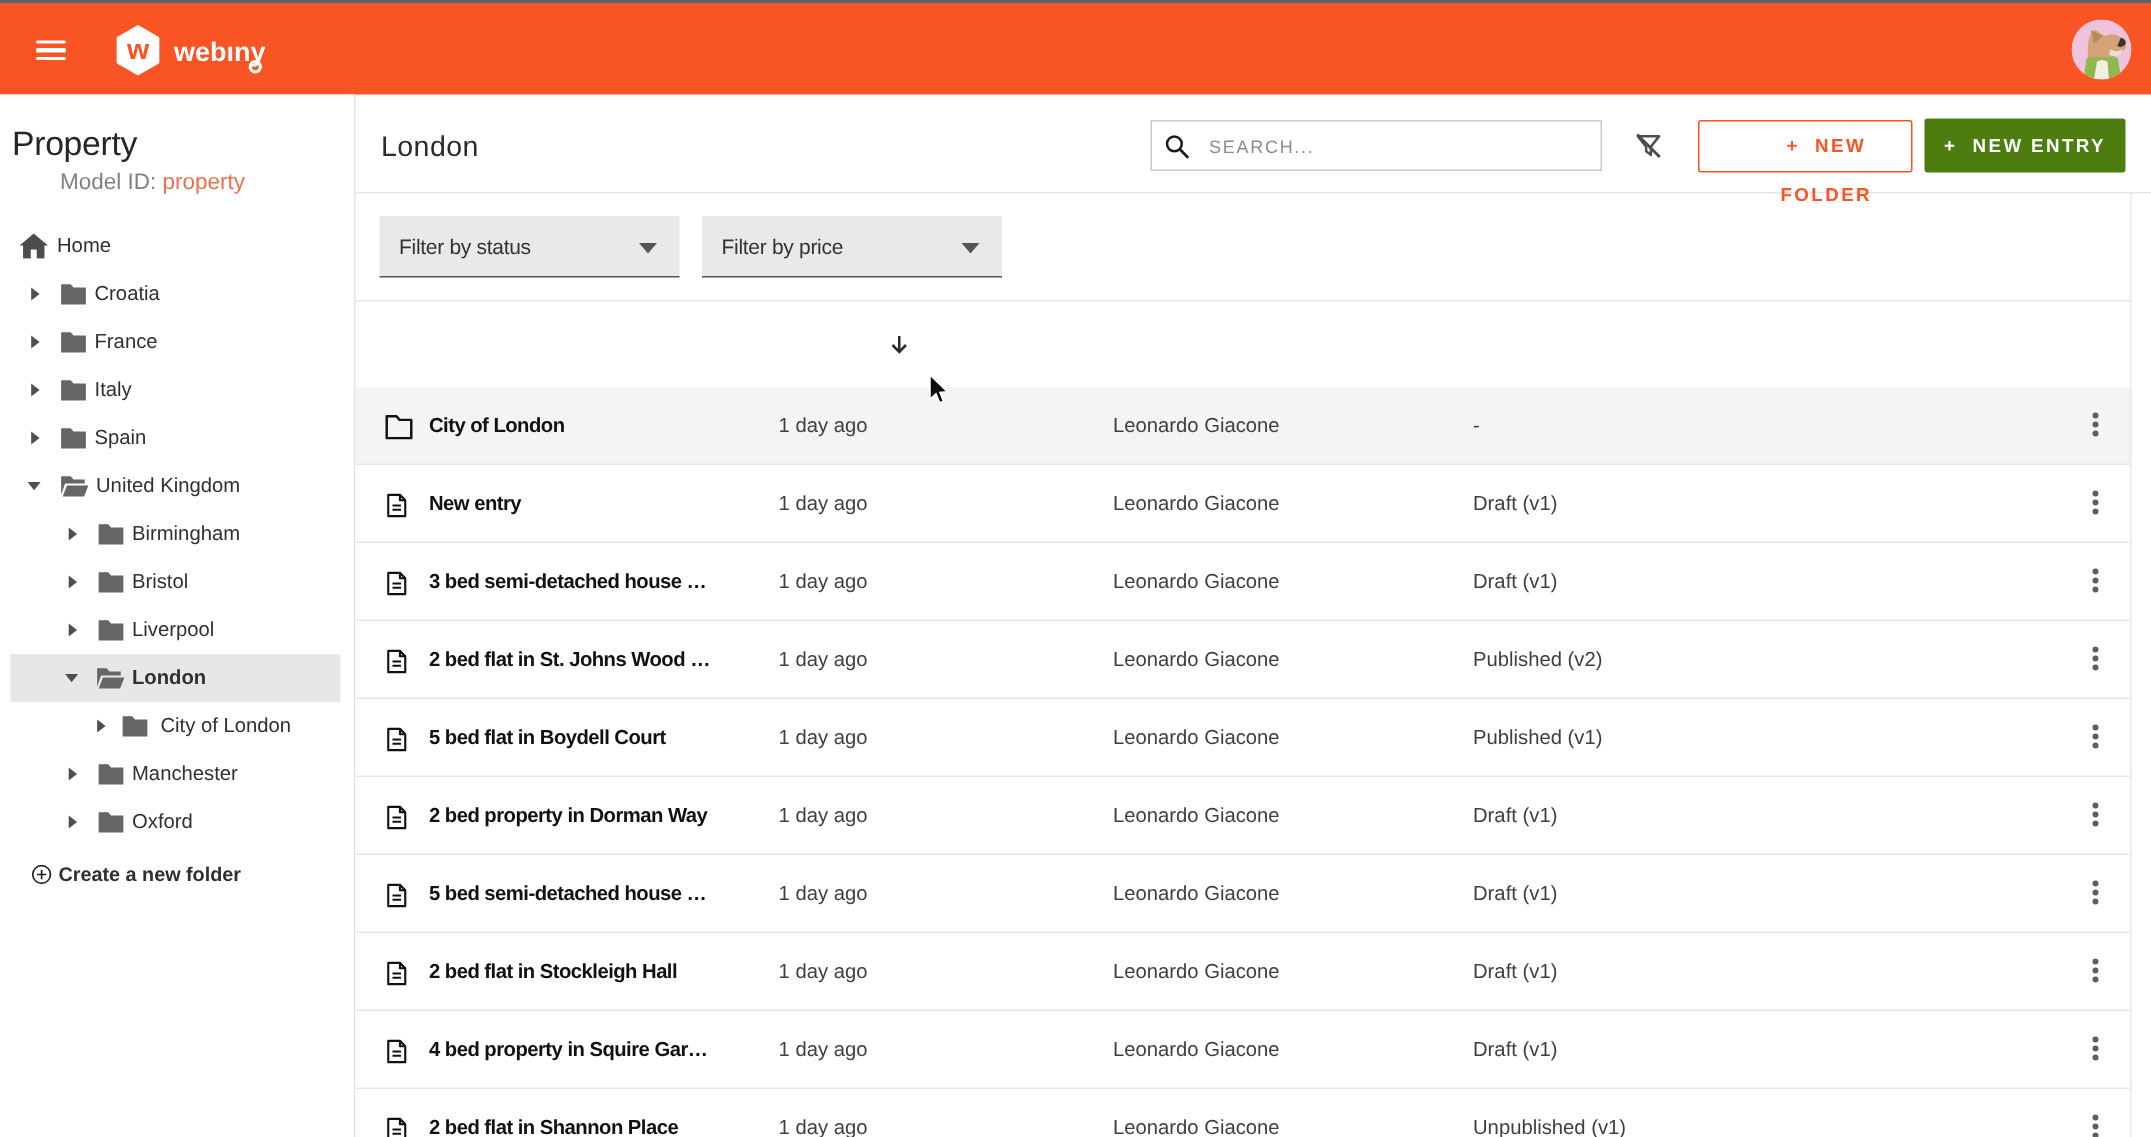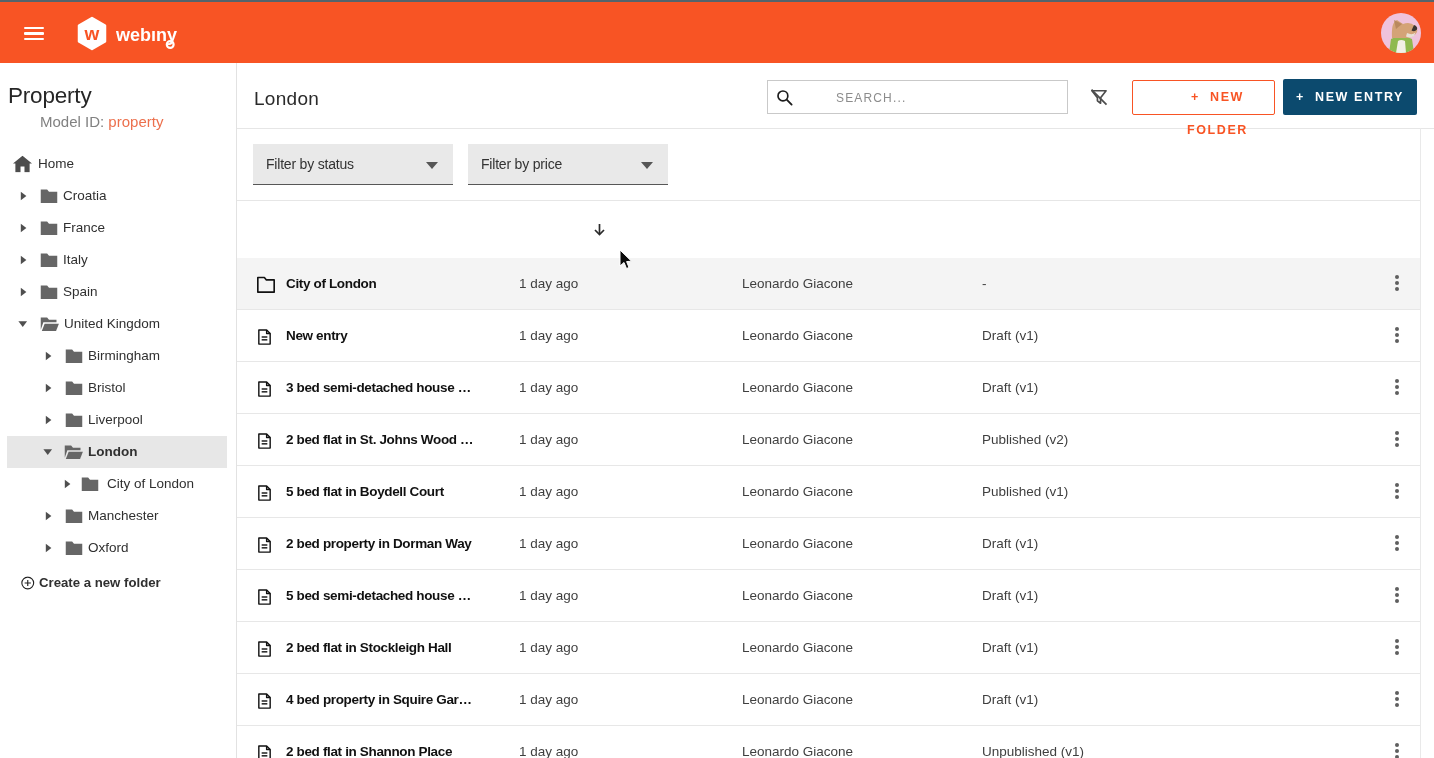--- a/index.html
+++ b/index.html
@@ -19,24 +19,24 @@
   #model-id { left:8px; top:114px; font-size:15px; line-height:15px; color:#818181;margin-left:32px; }
   #model-id b { color:#ec704d; font-weight:normal; }
   .trow { position:absolute; height:32px; line-height:32px; font-size:13.5px; color:#303030; white-space:nowrap; }
   .ticon { position:absolute; top:50%; transform:translateY(-50%); }
   #sel-row { left:7px; top:436px; width:220px; height:32px; background:#e7e7e7; }
 
   
   #main-title { left:254px; top:89px; font-size:19px; line-height:19px; letter-spacing:0.3px; color:#2a2a2a; }
   #hdr-border { left:237px; top:128px; width:1197px; height:1px; background:#e6e6e6; }
   #searchbox { left:767px; top:80px; width:301px; height:34px; border:1px solid #c9c9c9; background:#fff; }
-  #searchtxt { left:806px; top:91px; font-size:12px; letter-spacing:1.15px; color:#8c8c8c;margin-left:30px; }
+  #searchtxt { left:806px; top:91px; font-size:12px; letter-spacing:1.15px; color:#8c8c8c; }
   #btn-folder { left:1132px; top:80px; width:143px; height:35px; border:1px solid #f85424; border-radius:2px;
      color:#f85424; font-size:12.5px; font-weight:bold; letter-spacing:1.6px; text-align:center; line-height:33px;padding-left:28px; }
-  #btn-entry { left:1283px; top:79px; width:134px; height:36px; background:#0c4a6e; border-radius:2px;
+  #btn-entry { left:1283px; top:79px; width:134px; height:36px; background:#4d7c0f; border-radius:2px;
      color:#fff; font-size:12.5px; font-weight:bold; letter-spacing:1.6px; text-align:center; line-height:36px; }
 
   
   .chip { position:absolute; top:144px; width:200px; height:41px; background:#e9e9e9;
       border-bottom:1px solid #575757; font-size:14px; letter-spacing:-0.2px; color:#333; line-height:41px; }
   #chip1 { left:253px; }
   #chip2 { left:468px; }
   .chip span { margin-left:13px; }
   .caret { position:absolute; top:18px; width:0; height:0; border-left:6.5px solid transparent;
       border-right:6.5px solid transparent; border-top:7px solid #565656; }

